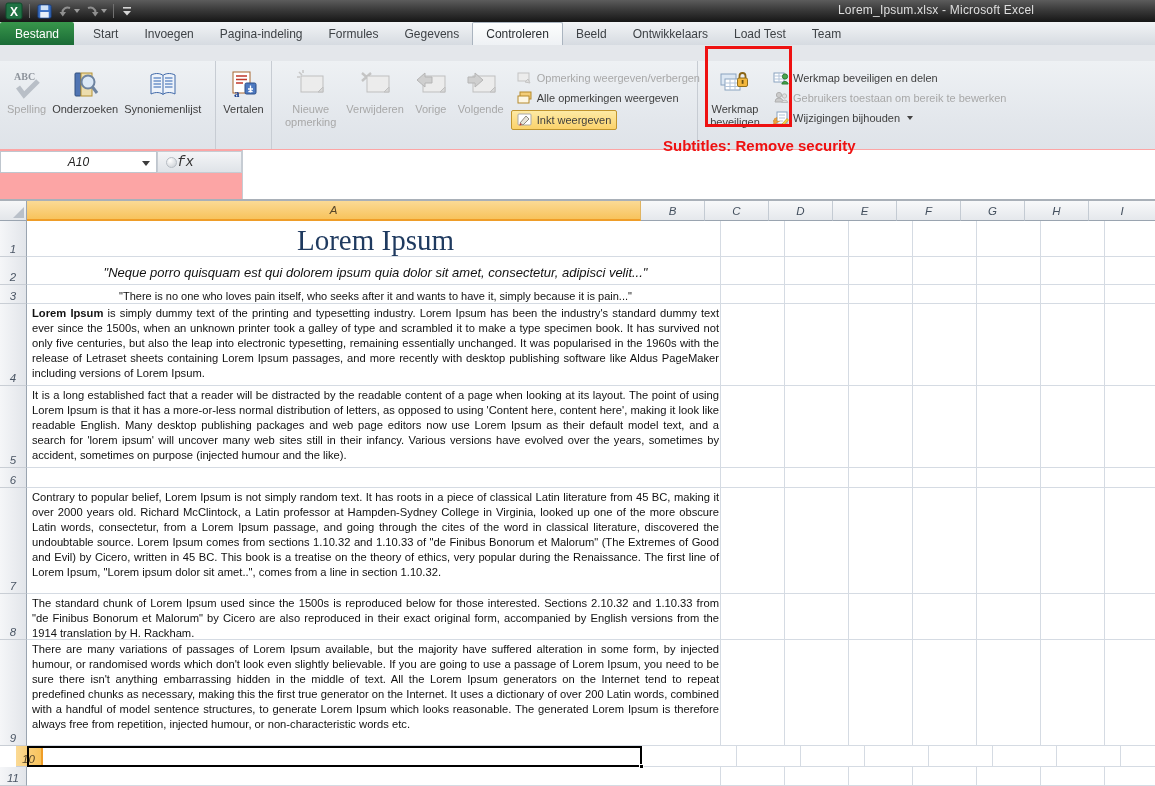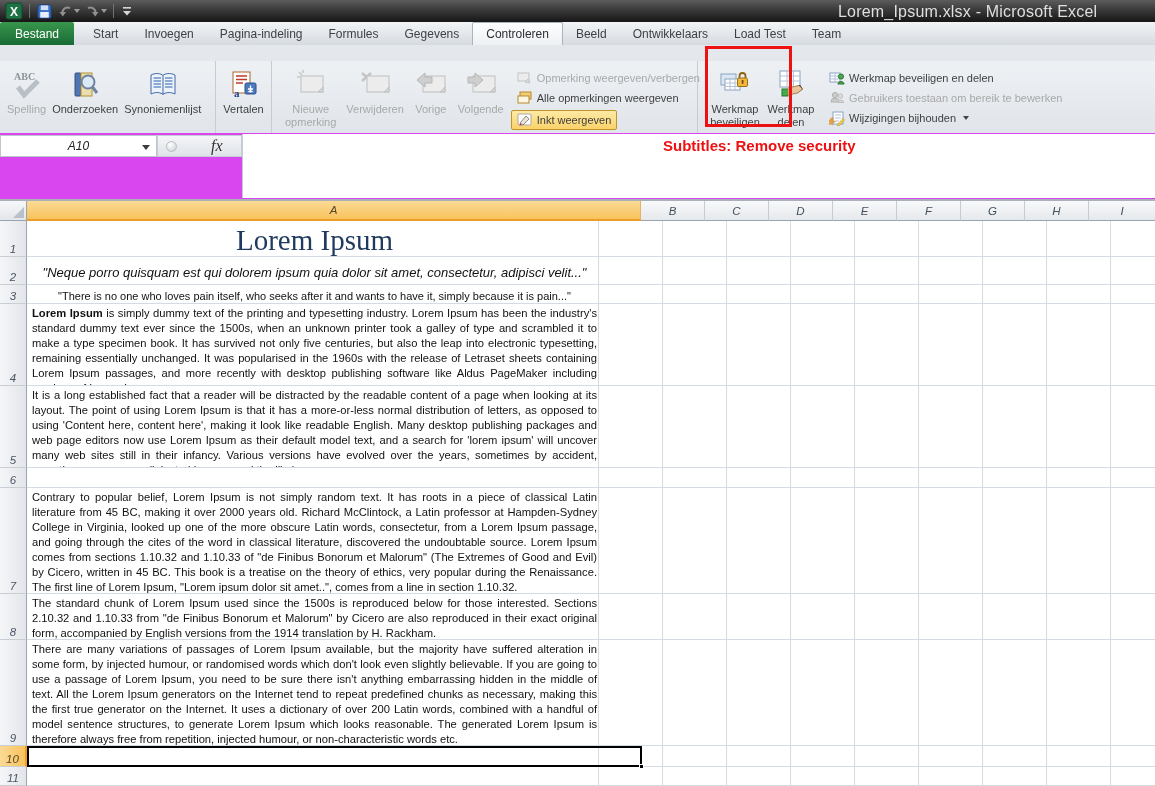--- a/index.html
+++ b/index.html
@@ -7,21 +7,21 @@
   body { font-family:"Liberation Sans","DejaVu Sans",sans-serif; position:relative; background:#e4e7eb; }
 
   
   .titlebar { position:absolute; top:0; left:0; width:100%; height:22px;
     background:linear-gradient(#5c5c5c 0%,#3a3a3a 45%,#161616 100%);
     display:flex; align-items:center; padding-left:4px; }
   .qat { display:flex; align-items:center; gap:3px; }
   .qat .sep { width:1px; height:14px; background:#707070; margin:0 2px; }
   .qat-btn { display:flex; align-items:center; height:18px; padding:0 1px; }
   .mini-caret { width:0; height:0; border-left:3px solid transparent; border-right:3px solid transparent; border-top:4px solid #9a9a9a; margin-left:1px; }
-  .win-title { position:absolute; left:838px; top:3px; font-size:16px; color:#dfdfdf; letter-spacing:.2px; }
+  .win-title { position:absolute; left:838px; top:3px; font-size:12px; color:#dfdfdf; letter-spacing:.2px; }
 
   
   .tabrow { position:absolute; top:22px; left:0; width:100%; height:23px;
     background:linear-gradient(#f2f4f6,#d6dbe1); display:flex; align-items:stretch; }
   .tab { font-size:12px; color:#3e4246; padding:8px 13px; display:flex; align-items:center; cursor:default; }
   .tab.file { background:linear-gradient(#38964b,#1a6b36); color:#fff; padding:0 15px; margin-right:6px; border-radius:2px 2px 0 0; }
   .tab.active { background:linear-gradient(#fdfefe,#eef1f4); border:1px solid #aab4bf; border-bottom:none; border-radius:2px 2px 0 0; color:#2b2f33; }
 
   
   .ribbon { position:absolute; top:61px; left:0; width:100%; height:107px;
@@ -33,49 +33,49 @@
   .btn-large .ic { height:36px; display:flex; align-items:center; justify-content:center; }
   .btn-large .lbl { font-size:11px; line-height:12.5px; color:#3e3e3e; text-align:center; white-space:pre-line; }
   .disabled .lbl { color:#a8a8a8 !important; }
   .smallcol { display:flex; flex-direction:column; margin-top:4px; }
   .btn-small { display:flex; align-items:center; gap:4px; height:20px; font-size:11px; color:#3e3e3e; padding:0 5px; border:1px solid transparent; border-radius:2px; width:max-content; }
   .btn-small.disabled { color:#a8a8a8; }
   .btn-small.toggled { background:linear-gradient(#fdeaa5,#fbd26a); border-color:#c0952f; }
   .caret { width:0; height:0; border-left:3px solid transparent; border-right:3px solid transparent; border-top:4px solid #444; margin-left:3px; }
 
   
-  .fband { position:absolute; top:133px; left:0; width:100%; height:66px; background:#d946ef; }
+  .fband { position:absolute; top:149px; left:0; width:100%; height:66px; background:#fca5a5; }
   .namebox { position:absolute; top:2px; left:0; width:157px; height:22px; background:#fff; border:1px solid #bfc6ce;
     display:flex; align-items:center; justify-content:center; font-size:12px; font-style:italic; color:#222; }
   .namebox .nb-caret { position:absolute; right:6px; top:9px; width:0; height:0; border-left:4px solid transparent; border-right:4px solid transparent; border-top:5px solid #3c3c3c; }
   .fxcell { position:absolute; top:2px; left:157px; width:85px; height:22px; background:linear-gradient(#f4f5f7,#dfe3e8);
     border:1px solid #c6ccd3; display:flex; align-items:center; }
   .fx-knob { width:11px; height:11px; border-radius:50%; background:radial-gradient(circle at 35% 30%,#ffffff,#c7ccd2); margin-left:8px; border:1px solid #b7bdc4; }
-  .fx-sym { margin-left:34px; font-family:Liberation Serif, serif; font-style:italic; font-size:16px; color:#333; }
+  .fx-sym { font-family:Liberation Mono, monospace; font-style:italic; font-size:14px; color:#333; }
   .finput { position:absolute; top:1px; left:242px; right:0; bottom:1px; background:#fff; border-left:1px solid #c6ccd3; }
 
   
   .ann-box { position:absolute; left:705px; top:46px; width:87px; height:81px; border:3px solid #ee1111; z-index:40; pointer-events:none; }
   .ann-sub { position:absolute; left:663px; top:137px; font-size:15px; font-weight:600; color:#ee1111; z-index:40; }
 
   
   .grid { position:absolute; top:199px; left:0; width:100%; bottom:0; background:#fff; border-top:2px solid #a9b0b8; }
   .hdr-row { display:flex; height:20px; }
   .corner { width:27px; background:linear-gradient(#f6f7f8,#e3e6ea); border-right:1px solid #9aa4b0; border-bottom:1px solid #9aa4b0; position:relative; }
   .corner .tri { position:absolute; right:2px; bottom:2px; width:0; height:0; border-bottom:11px solid #b9c0c9; border-left:11px solid transparent; }
   .colA-hdr { width:614px; background:linear-gradient(#fbda95,#f8c35c); border-right:1px solid #e0b461; border-bottom:2px solid #ef9d28;
     display:flex; align-items:center; justify-content:center; font-style:italic; font-size:11.5px; color:#574628; }
   .col-hdr { width:64px; background:linear-gradient(#f8f9fa,#e5e8ec); border-right:1px solid #c4cbd3; border-bottom:1px solid #9aa4b0;
     display:flex; align-items:center; justify-content:center; font-style:italic; font-size:11.5px; color:#44505e; }
   .col-hdr:last-child { flex:1; border-right:none; }
   .grow { display:flex; }
   .rowhdr { width:27px; background:linear-gradient(90deg,#f5f6f8,#e2e5ea); border-right:1px solid #9aa4b0; border-bottom:1px solid #c9ced5;
     display:flex; align-items:flex-end; justify-content:center; font-style:italic; font-size:11.5px; color:#4a5564; padding-bottom:1px; }
   .rowhdr.sel { background:linear-gradient(90deg,#fbda95,#f8c35c); border-right:2px solid #ef9d28; color:#574628; }
-  .cellA { width:572px; border-right:1px solid #d5dbe3; border-bottom:1px solid #d5dbe3; background:#fff; overflow:hidden;
+  .cellA { width:694px; border-right:1px solid #d5dbe3; border-bottom:1px solid #d5dbe3; background:#fff; overflow:hidden;
     font-size:11.2px; line-height:15px; color:#111; padding:2px 1px 1px 5px; text-align:justify; }
   .cellA.center { text-align:center; }
   .cells { flex:1; border-bottom:1px solid #d5dbe3;
     background:repeating-linear-gradient(to right,transparent 0,transparent 63px,#d5dbe3 63px,#d5dbe3 64px); }
   .a1 { font-family:"Liberation Serif","DejaVu Serif",serif; font-size:29px; line-height:35px; color:#1f3a5f; }
   .a2 { font-style:italic; font-size:13px; line-height:27px; }
   .a3 { font-size:11px; line-height:18px; }
   .sel-overlay { position:absolute; left:27px; top:545px; width:615px; height:21px; border:2px solid #000; z-index:30; }
   .fill-handle { position:absolute; right:-4px; bottom:-4px; width:5px; height:5px; background:#000; border:1px solid #fff; }
 
@@ -280,32 +280,20 @@
               <rect x="3" y="6" width="15" height="11" fill="#dce7f3" stroke="#8aa3c0"></rect>
               <rect x="7" y="11" width="15" height="11" fill="#fff" stroke="#8aa3c0"></rect>
               <path d="M7 15 H22 M7 18.5 H22 M12 11 V22 M17 11 V22" stroke="#b3c4d9"></path>
               <path d="M21.5 10 v-2 a3 3 0 0 1 6 0 V10" stroke="#8a6414" stroke-width="1.8" fill="none"></path>
               <rect x="19.5" y="10" width="10" height="8.5" rx="1.5" fill="#f3b73c" stroke="#926f1d"></rect>
               <rect x="23.7" y="12" width="1.8" height="3.8" fill="#6e5210"></rect>
             </svg>
         </span>
         <span class="lbl">Werkmap beveiligen</span>
       </div>
-      <div class="btn-large" style="width:56px;">
-        <span class="ic">
-          <svg width="34" height="34" viewBox="0 0 34 34">
-              <rect x="6" y="3" width="20" height="16" fill="#fff" stroke="#8aa3c0"></rect>
-              <path d="M6 8 H26 M6 13 H26 M13 3 V19 M19.5 3 V19" stroke="#b3c4d9"></path>
-              <rect x="8" y="21" width="6" height="7" fill="#3fae49" stroke="#277930"></rect>
-              <polygon points="14,20 26,17 29,21 24,25 14,27" fill="#eac header"></polygon>
-              <polygon points="14,20 25,17.5 28.5,21 23.5,25 14,27" fill="#eac49a" stroke="#b08d5f"></polygon>
-            </svg>
-        </span>
-        <span class="lbl">Werkmap delen</span>
-      </div>
       <div class="smallcol" style="margin-left:4px;">
         <div class="btn-small">
           <span>
             <svg width="16" height="16" viewBox="0 0 16 16">
                 <rect x="1" y="3" width="10" height="9" fill="#fff" stroke="#8aa3c0"></rect>
                 <path d="M1 6 H11 M1 9 H11 M6 3 V12" stroke="#b3c4d9"></path>
                 <circle cx="12" cy="6.5" r="2.6" fill="#4aa64f" stroke="#2e7a34"></circle>
                 <path d="M8.8 14 a3.3 3.3 0 0 1 6.4 0 z" fill="#4aa64f" stroke="#2e7a34"></path>
               </svg>
           </span>
@@ -419,21 +407,21 @@
     <div class="cellA">The standard chunk of Lorem Ipsum used since the 1500s is reproduced below for those interested. Sections 2.10.32 and 1.10.33 from "de Finibus Bonorum et Malorum" by Cicero are also reproduced in their exact original form, accompanied by English versions from the 1914 translation by H. Rackham.</div>
     <div class="cells"></div>
   </div>
 
   <div class="grow" style="height:106px;">
     <div class="rowhdr">9</div>
     <div class="cellA">There are many variations of passages of Lorem Ipsum available, but the majority have suffered alteration in some form, by injected humour, or randomised words which don't look even slightly believable. If you are going to use a passage of Lorem Ipsum, you need to be sure there isn't anything embarrassing hidden in the middle of text. All the Lorem Ipsum generators on the Internet tend to repeat predefined chunks as necessary, making this the first true generator on the Internet. It uses a dictionary of over 200 Latin words, combined with a handful of model sentence structures, to generate Lorem Ipsum which looks reasonable. The generated Lorem Ipsum is therefore always free from repetition, injected humour, or non-characteristic words etc.</div>
     <div class="cells"></div>
   </div>
 
-  <div class="grow" style="height:21px;">
+  <div class="grow" style="height:21px;margin-left:16px;">
     <div class="rowhdr sel">10</div>
     <div class="cellA"></div>
     <div class="cells"></div>
   </div>
 
   <div class="grow" style="height:19px;">
     <div class="rowhdr">11</div>
     <div class="cellA"></div>
     <div class="cells"></div>
   </div>

